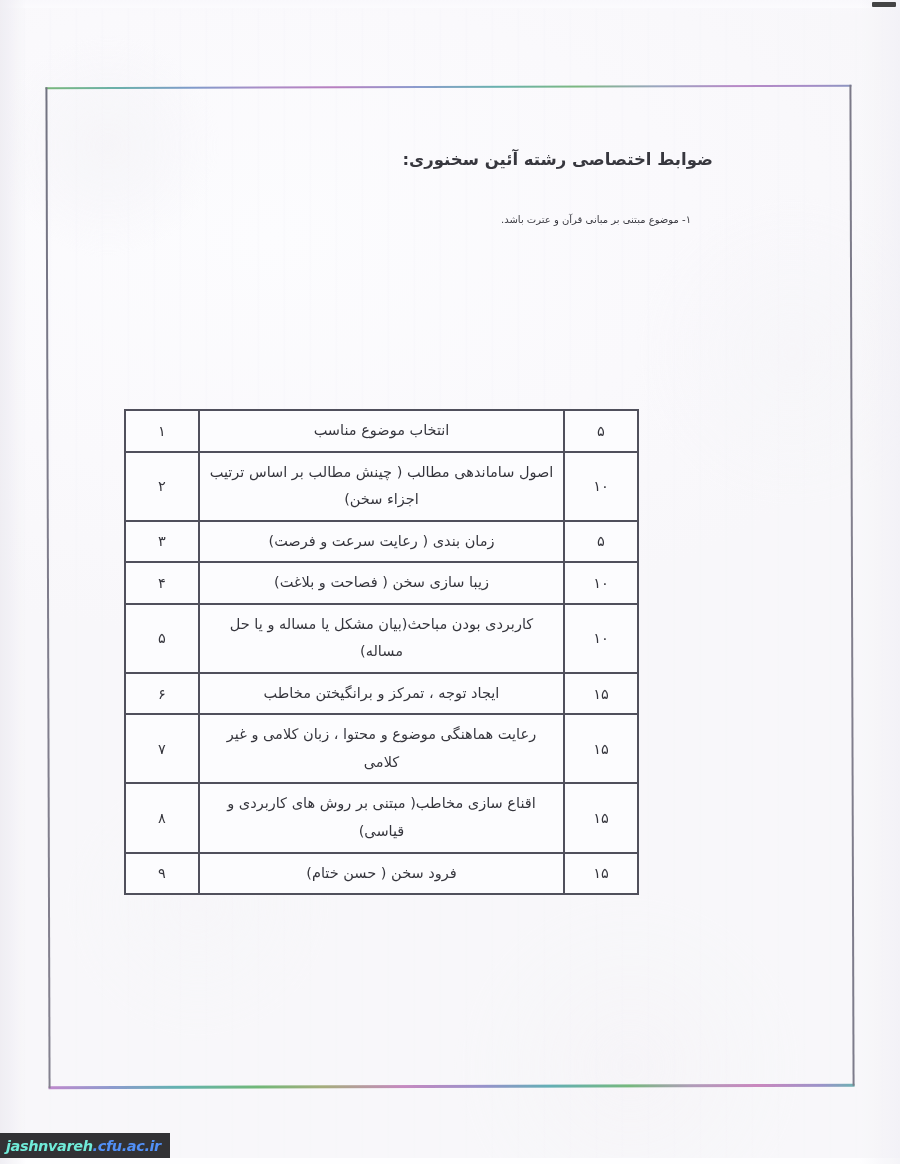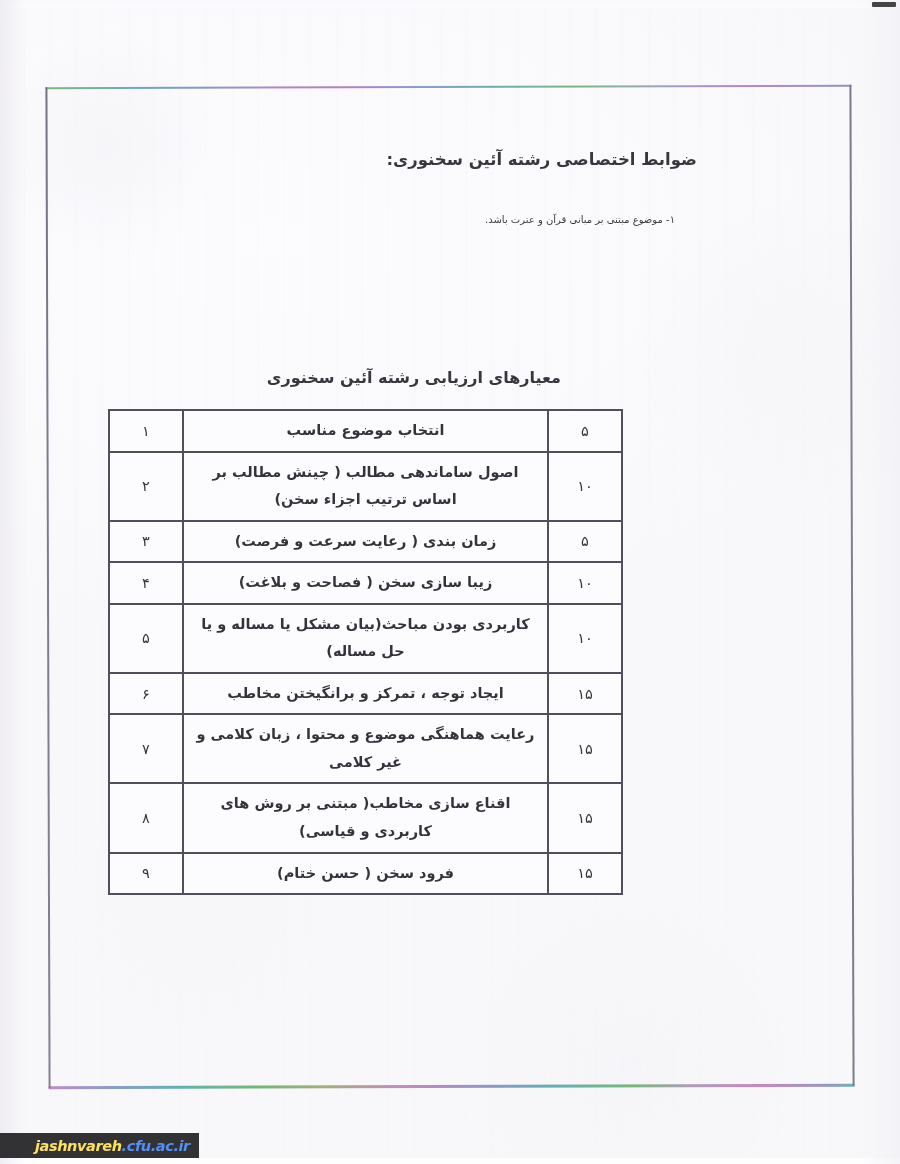--- a/index.html
+++ b/index.html
@@ -118,21 +118,21 @@
     background: linear-gradient(180deg, #5f6070 0%, #6e6c7c 40%, #74717f 100%);
   }
   .frame-right {
     left: 804px; top: 0; width: 2px; height: 1001px;
     background: linear-gradient(180deg, #6a6878 0%, #73707f 50%, #6c6a7a 100%);
   }
 
   
   .content {
     position: absolute;
-    left: 31px;
+    left: 47px;
     top: 86px;
     width: 712px;
     height: 1001px;
     color: #1d1d24;
     border-radius: 9px;
   }
 
   .doc-title {
     position: absolute;
     right: 46px;
@@ -187,21 +187,20 @@
     background: #fdfdfe;
   }
   .col-no {
     width: 56px;
     text-align: center;
     font-size: 15px;
   }
   .col-crit {
     text-align: center;
     line-height: 1.9;
-    font-weight: bold;
   }
   .col-score {
     width: 56px;
     text-align: center;
     font-size: 15px;
   }
 
   
   .watermark {
     position: absolute;
@@ -213,21 +212,21 @@
     padding: 0 9px 0 6px;
     background: #17171a;
     direction: ltr;
     font-family: "DejaVu Sans", "Liberation Sans", sans-serif;
     font-size: 14.5px;
     font-weight: bold;
     font-style: italic;
     letter-spacing: -0.4px;
     white-space: nowrap;
   }
-  .wm-name { color: #fde047; margin-left: 29px; }
+  .wm-name { color: #5eead4; }
   .wm-domain { color: #3b82f6; }
 
   
   .scan-tint {
     position: absolute;
     inset: 0;
     pointer-events: none;
     background: rgba(250,248,252,.12);
   }
 </style>
@@ -253,21 +252,20 @@
     <div class="frame-line frame-right"></div>
   </div>
 
   <div class="content">
 
     <div class="doc-title">ضوابط اختصاصی رشته آئین سخنوری:</div>
 
     <div class="rule-line rule-1">۱- موضوع مبتنی بر مبانی قرآن و عترت باشد.</div>
 
 
-    <div class="section-heading">معیارهای ارزیابی رشته آئین سخنوری</div>
 
     <table class="criteria-table">
       <tbody>
         <tr>
           <td class="col-score">۵</td>
           <td class="col-crit">انتخاب موضوع مناسب</td>
           <td class="col-no">۱</td>
         </tr>
         <tr>
           <td class="col-score">۱۰</td>

